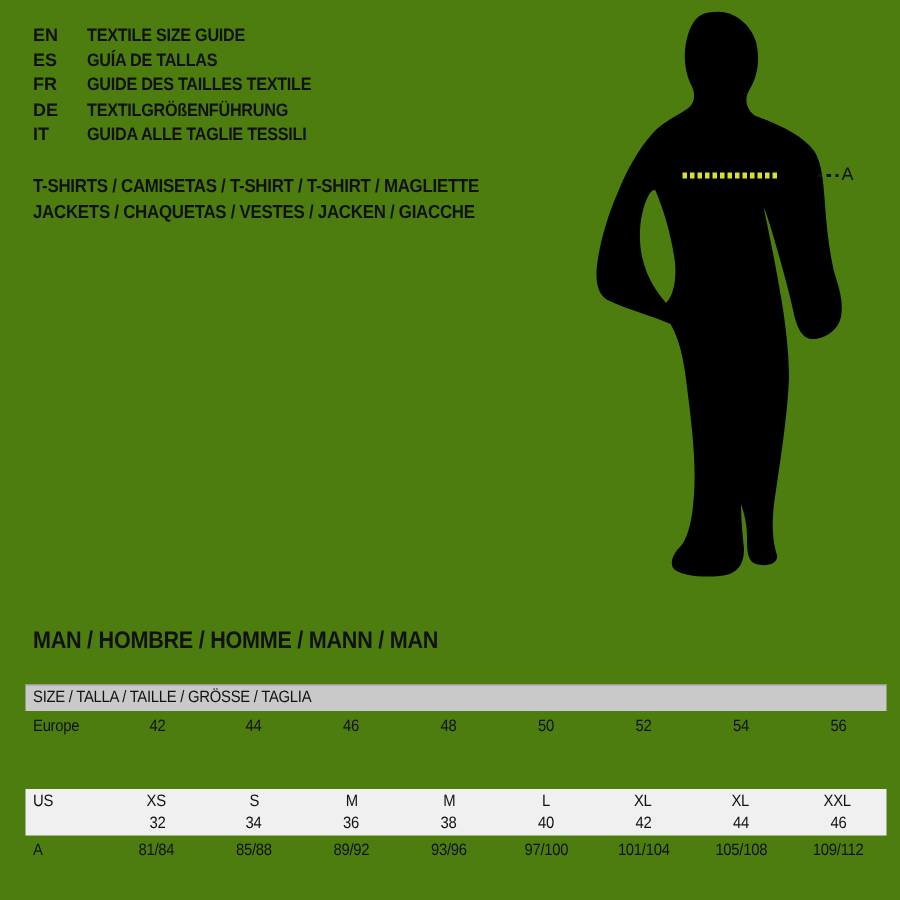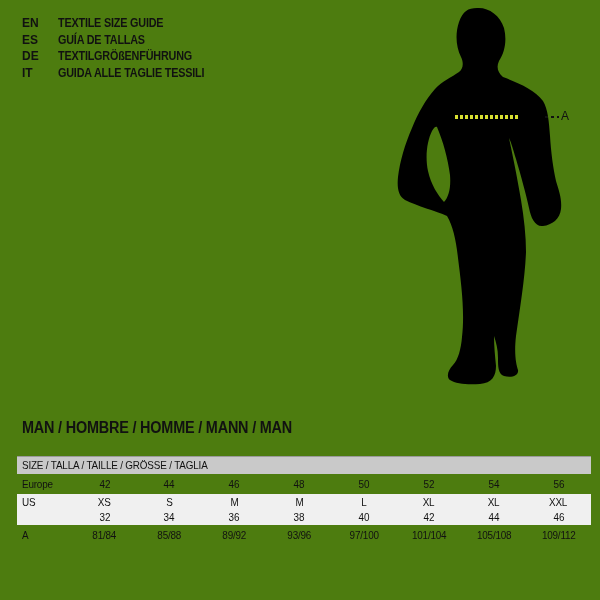--- a/index.html
+++ b/index.html
@@ -25,21 +25,21 @@
 
   
   .man-title{position:absolute;top:419px;left:22px;font-size:16px;font-weight:bold;}
 
   
   .size-table{position:absolute;top:456px;left:17px;width:574px;font-size:11px;}
   .theader{height:17px;line-height:17px;background:var(--header-band,#c9c9c9);
            border-top:1px solid var(--band-border,#9a9a9a);padding-left:5px;}
   .trow{display:grid;grid-template-columns:55px repeat(8,1fr);}
   .trow.i0{height:20px;line-height:20px;}
-  .trow.i1{height:16px;line-height:16px;background:var(--alt-row,#f0f0f0);}
+  .trow.i1{height:16px;line-height:16px;background:var(--alt-row,#f0f0f0);margin-top:32px;}
   .trow.i2{height:15px;line-height:15px;background:var(--alt-row,#f0f0f0);}
   .trow.i3{height:20px;line-height:20px;}
   .tcell.label{text-align:left;padding-left:5px;}
   .tcell.val{text-align:center;}
   .tcell.val .cx{transform-origin:50% 50%;}
 
   
   .footnote{position:absolute;top:551px;left:22px;font-size:11.5px;font-weight:bold;}
 </style>
 </head>
@@ -48,27 +48,34 @@
 <div id="stage">
 
   <div class="lang-list">
     <div class="lang-row">
       <span class="lang-code">EN</span><span class="cx">TEXTILE SIZE GUIDE</span>
     </div>
     <div class="lang-row">
       <span class="lang-code">ES</span><span class="cx">GUÍA DE TALLAS</span>
     </div>
     <div class="lang-row">
+      <span class="lang-code">FR</span><span class="cx">GUIDE DES TAILLES TEXTILE</span>
+    </div>
+    <div class="lang-row">
       <span class="lang-code">DE</span><span class="cx">TEXTILGRÖßENFÜHRUNG</span>
     </div>
     <div class="lang-row">
       <span class="lang-code">IT</span><span class="cx">GUIDA ALLE TAGLIE TESSILI</span>
     </div>
   </div>
 
+  <div class="categories">
+    <div><span class="cx">T-SHIRTS / CAMISETAS / T-SHIRT / T-SHIRT / MAGLIETTE</span></div>
+    <div><span class="cx">JACKETS / CHAQUETAS / VESTES / JACKEN / GIACCHE</span></div>
+  </div>
 
   <svg class="figure-svg" viewBox="395 0 180 395" xmlns="http://www.w3.org/2000/svg">
     <path fill-rule="evenodd" style="fill:var(--silhouette,#000)" d="M477 8
              C488 7 500 15 504 28 C507 40 505 52 499 61 C496 67 498 73 503 77
              C519 83 535 90 543 101 C548 109 549 122 550 136 C551 152 553 168 556 181
              C559 191 562 199 561 209 C560 219 552 225 543 226 C535 227 531 218 529 208
              C526 194 521 176 516 159 C513 149 511 142 509 138
              C512 152 517 176 521 200 C524 218 526 236 526 252
              C525 278 520 308 516 336 C514 354 516 364 518 370 C519 376 511 378 504 376
              C498 374 498 366 498 358 C498 349 496 342 494 336

